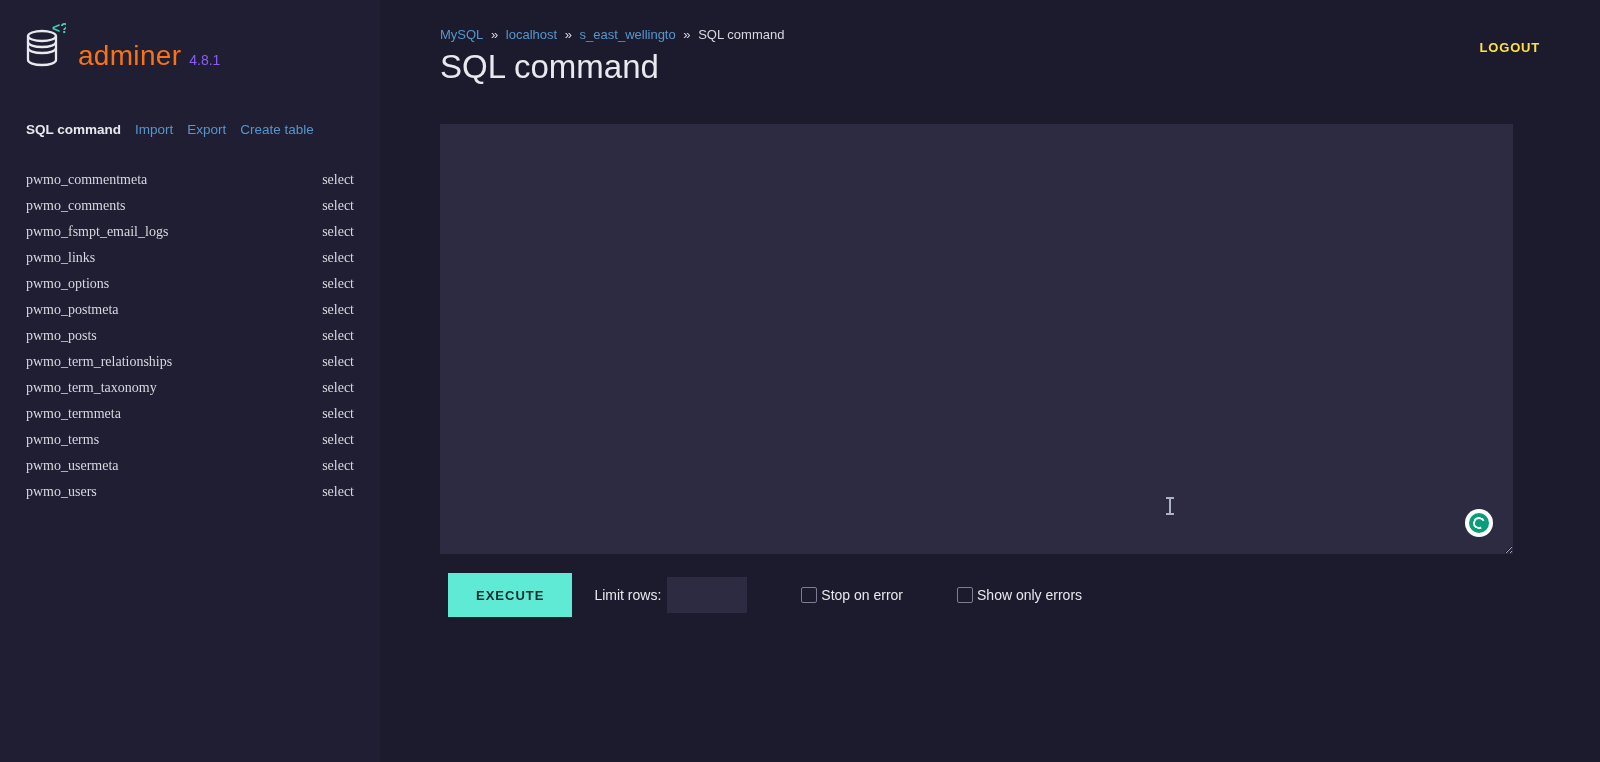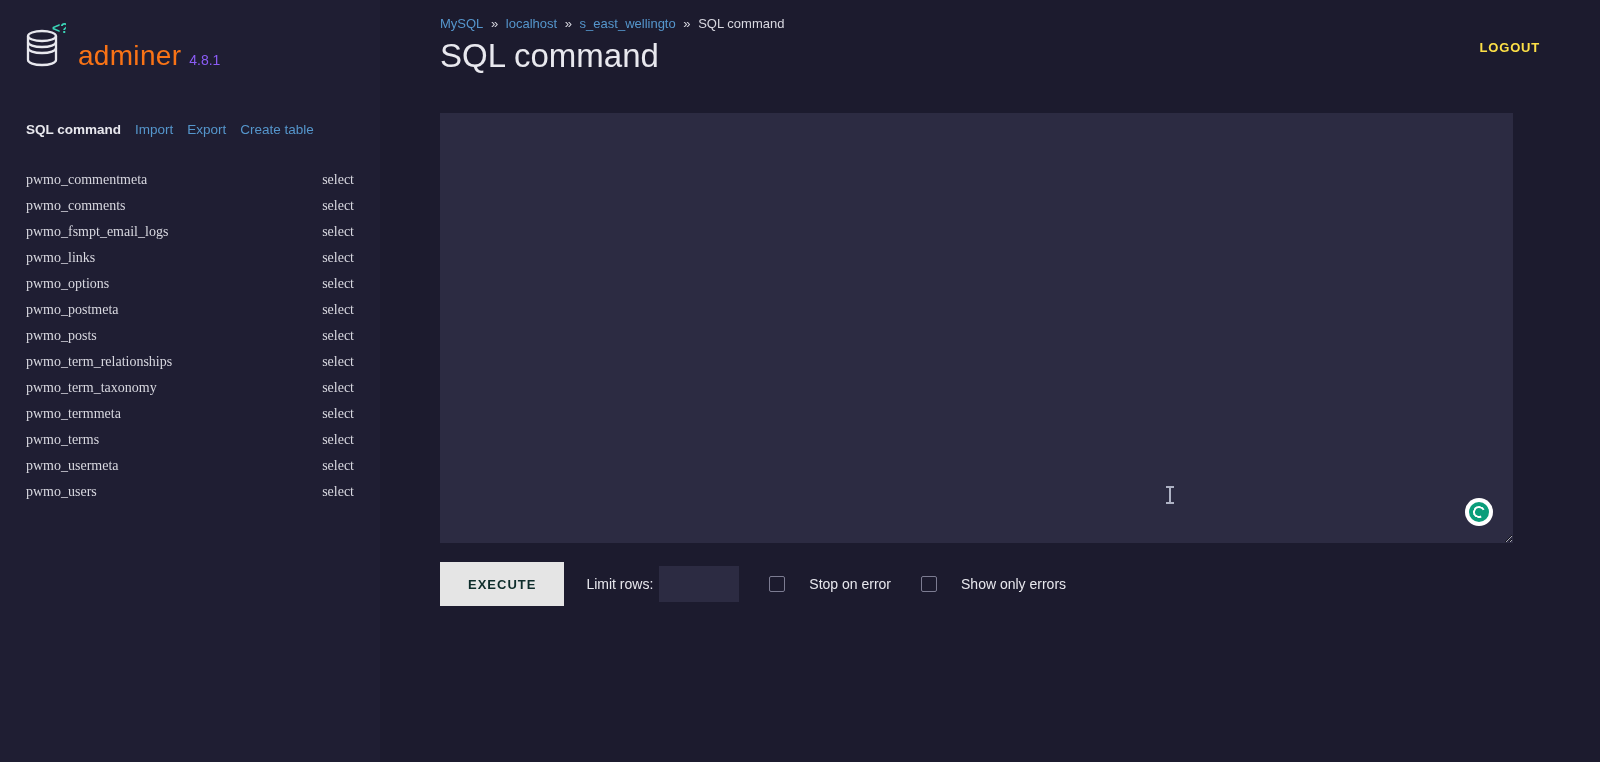--- a/index.html
+++ b/index.html
@@ -78,21 +78,21 @@
     cursor: pointer;
   }
   .table-list li .tbl-select {
     color: #d8d8e0;
     cursor: pointer;
   }
 
   
   .main {
     flex: 1;
-    padding: 16px 60px 30px 60px;
+    padding: 27px 60px 30px 60px;
     position: relative;
   }
   .breadcrumb {
     color: #5596cc;
     font-size: 13px;
     margin-bottom: 6px;
   }
   .breadcrumb .bc-sep { color: #d8d8e0; margin: 0 4px; }
   .breadcrumb .bc-item { cursor: pointer; }
   .breadcrumb .bc-current { color: #d8d8e0; }
@@ -186,50 +186,51 @@
 
   .control-row {
     display: flex;
     align-items: center;
     gap: 22px;
     margin-top: 16px;
     font-size: 14px;
     color: #e8e8ee;
   }
   .execute-btn {
-    background: #e5e5e5;
+    background: #5eead4;
     color: #0e2d2b;
     border: none;
     padding: 0 28px;
     height: 44px;
     font-size: 13px;
     font-weight: 700;
     letter-spacing: 1px;
     cursor: pointer;
+    margin-left: 8px;
   }
   .limit-group {
     display: flex;
     align-items: center;
     gap: 6px;
   }
   .limit-group label { color: #e8e8ee; font-size: 14px; }
   .limit-group input {
     width: 80px;
     height: 36px;
     background: #2c2b42;
     border: none;
     color: #e8e8ee;
     padding: 0 6px;
     font-size: 13px;
   }
   .chk-group {
     display: flex;
     align-items: center;
-    gap: 24px;
-    margin-left: 8px;
+    gap: 4px;
+    margin-left: 32px;
   }
   .chk {
     width: 16px;
     height: 16px;
     border: 1.5px solid #7c7c92;
     background: transparent;
     border-radius: 2px;
     cursor: pointer;
   }
   .chk-group label { cursor: pointer; color: #e8e8ee; }

